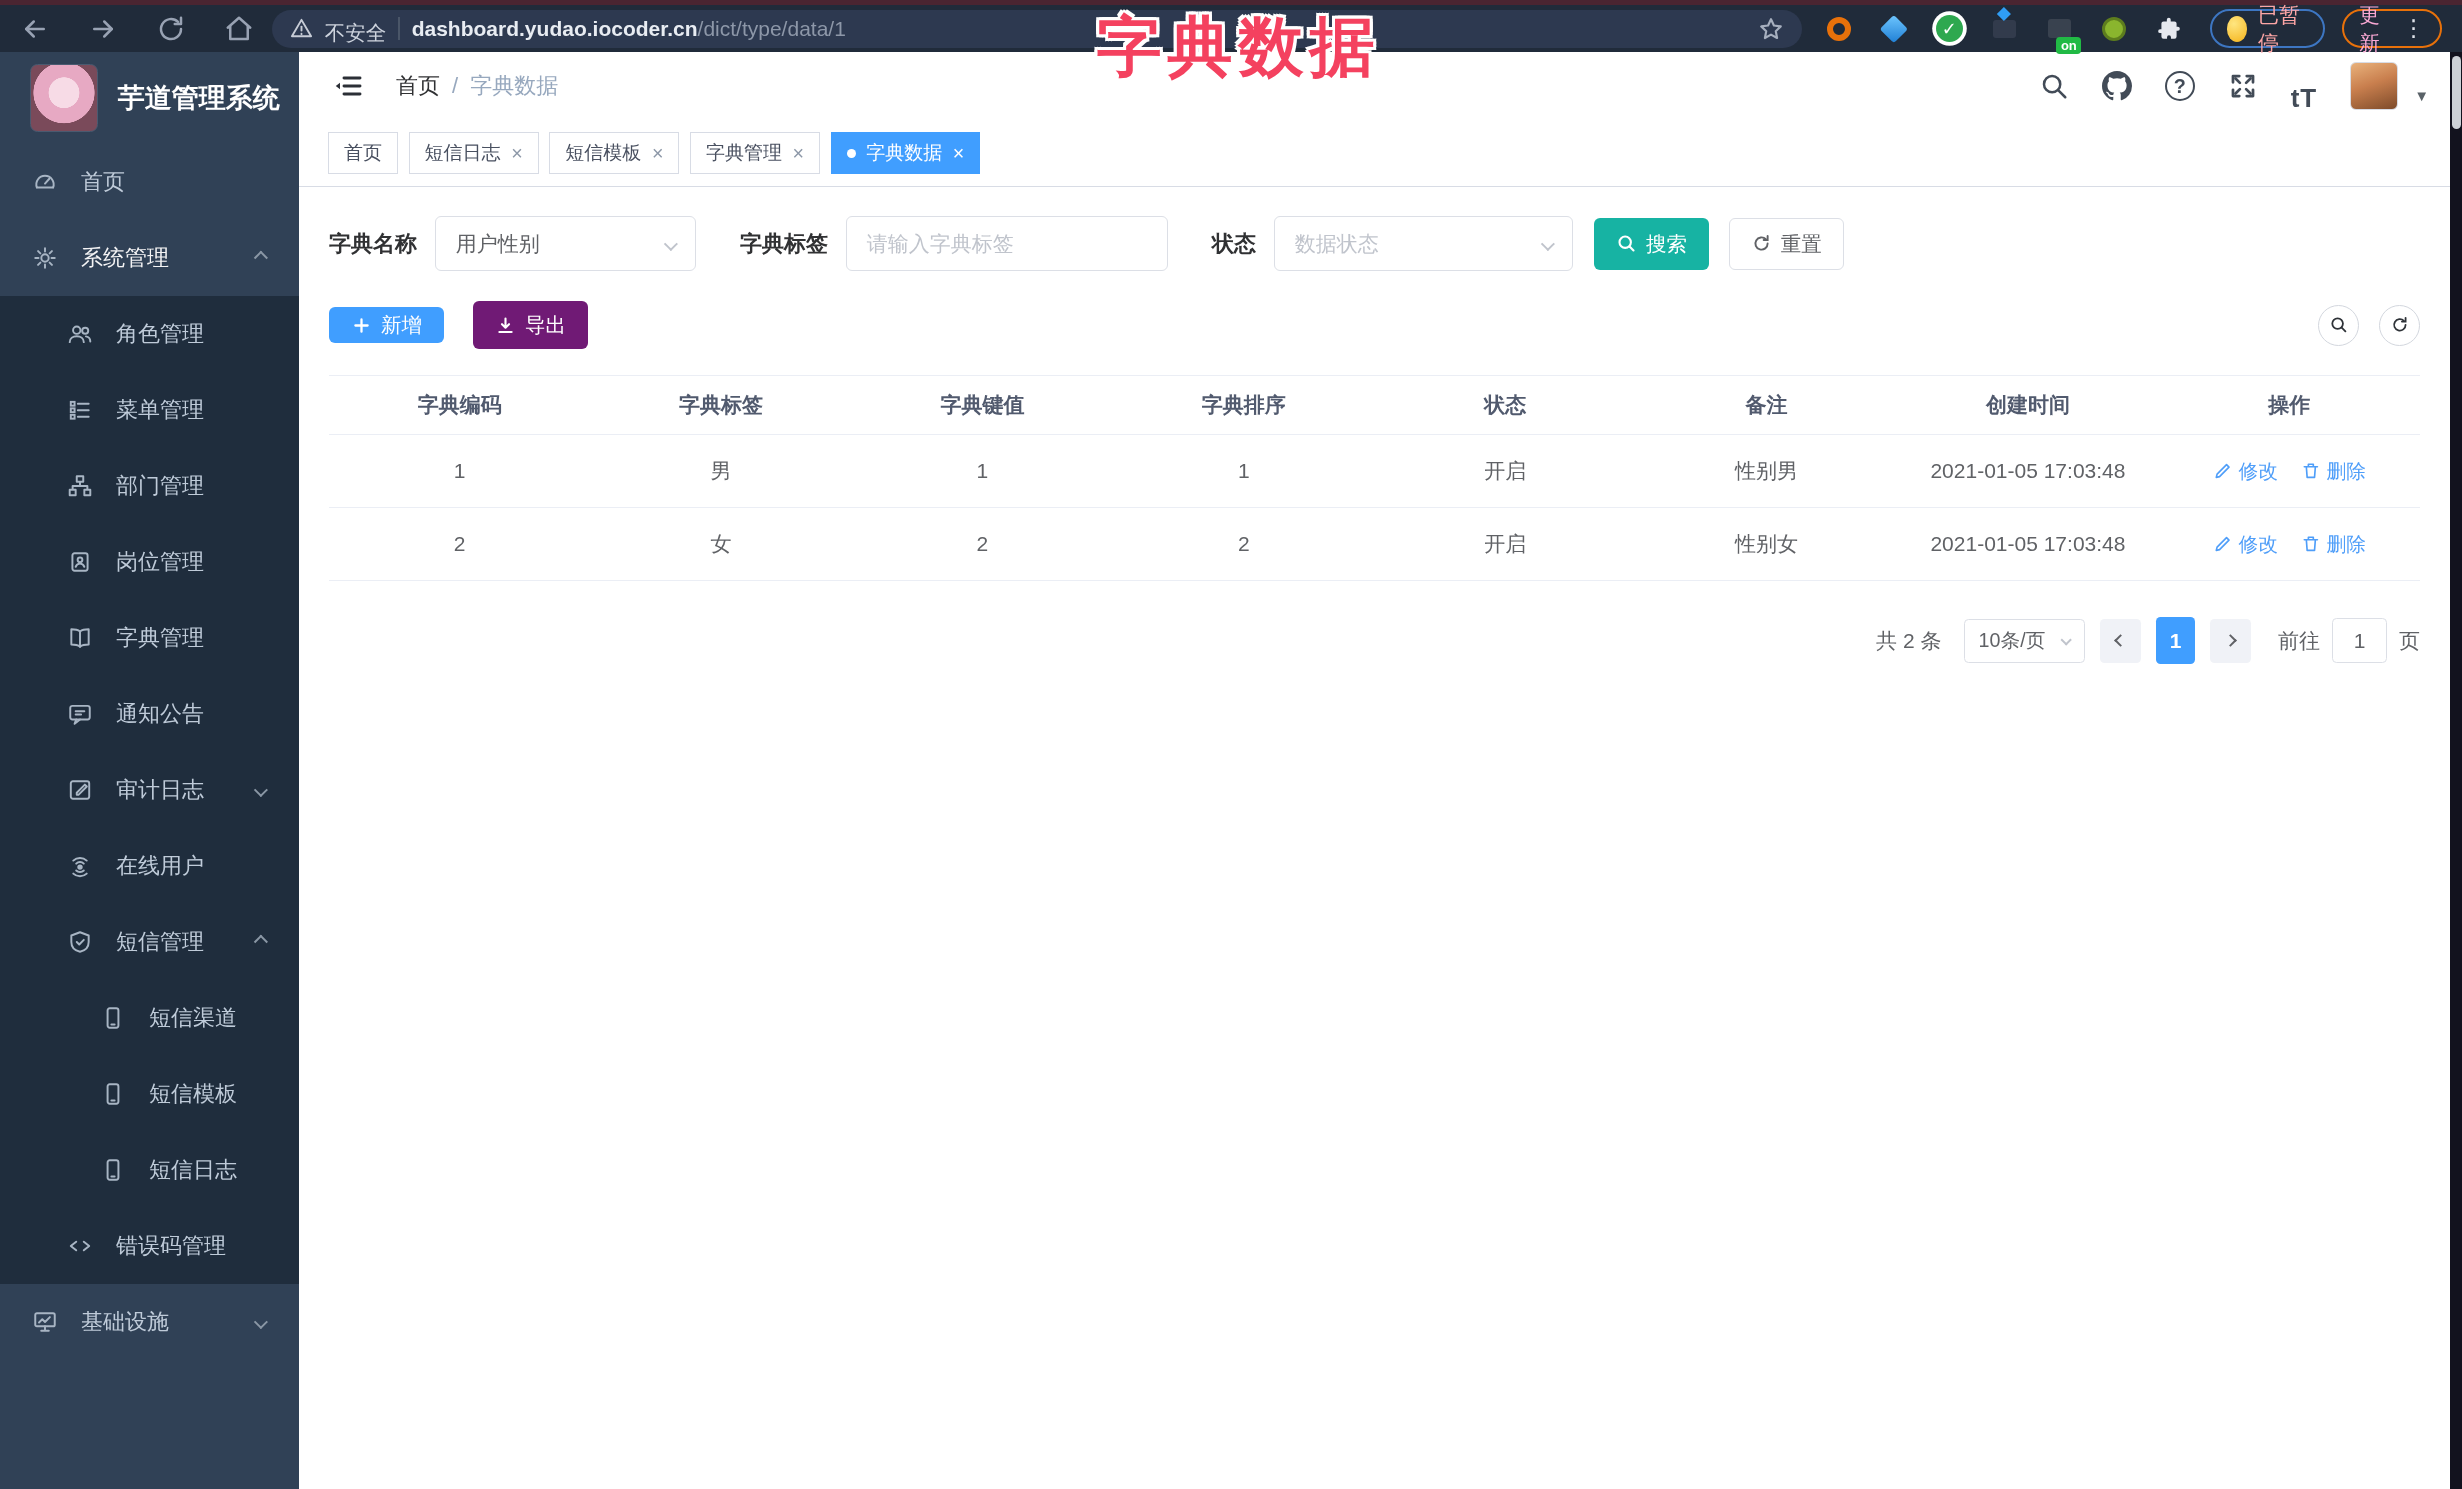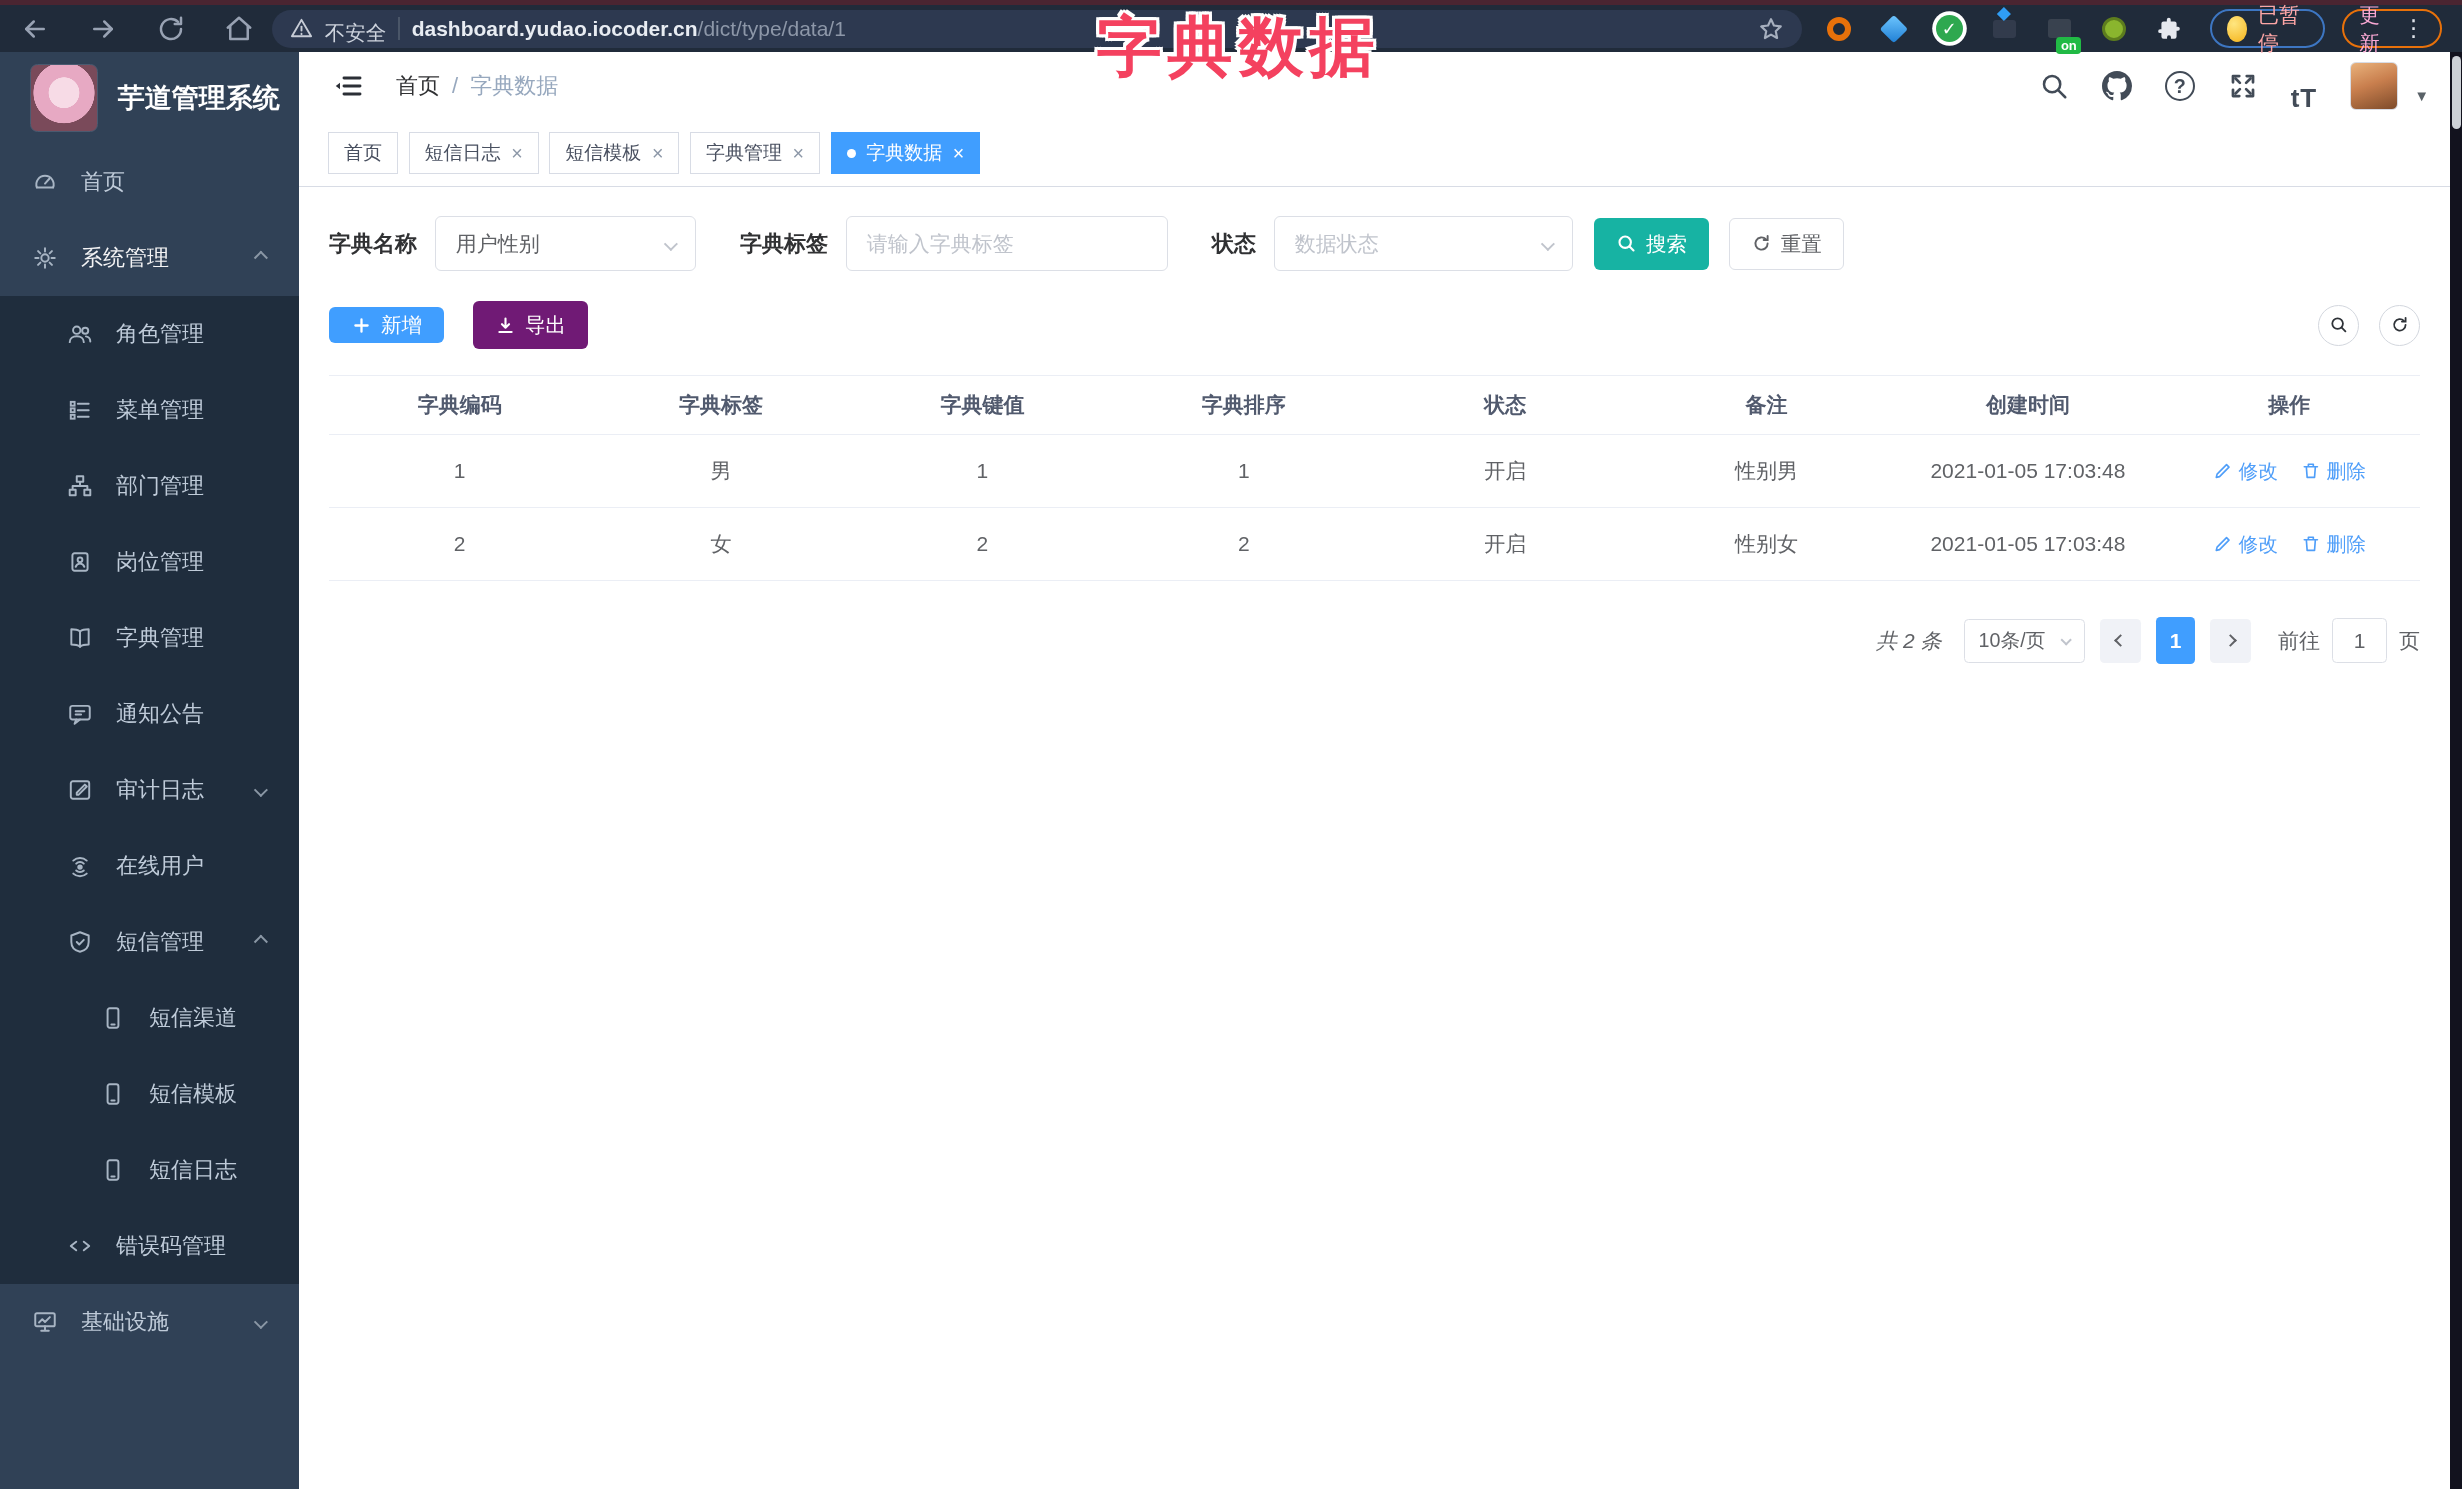--- a/index.html
+++ b/index.html
@@ -123,21 +123,21 @@
   .thead { height:59px; }
   .thead div { font-size:21px; font-weight:bold; color:#515a6e; text-align:center; }
   .tbody-row { height:73px; }
   .tbody-row div { font-size:21px; color:#606266; text-align:center; }
   .cell-ops { display:flex; justify-content:center; gap:23px; }
   .op-link { display:flex; align-items:center; gap:6px; color:#4f9ef9; font-size:19.7px; cursor:pointer; }
   .op-link svg { width:19.7px; height:19.7px; }
 
   
   .pagination { display:flex; align-items:center; justify-content:flex-end; gap:15px; margin-top:36px; font-size:21px; color:#606266; }
-  .pg-total { margin-right:7.6px;font-style:italic; }
+  .pg-total { margin-right:7.6px; }
   .pg-size { width:121px; height:44px; border:1.5px solid #dcdfe6; border-radius:4.5px; display:flex; align-items:center;
     padding:0 13.6px; font-size:19.7px; color:#606266; }
   .pg-size .chev { margin-left:auto; border-color:#c0c4cc; width:8.3px; height:8.3px; }
   .pg-btn { width:41px; height:44px; background:#f0f2f7; border-radius:4.5px; display:flex; align-items:center;
     justify-content:center; cursor:pointer; }
   .pg-btn .chev { border-color:#606266; width:9px; height:9px; }
   .chev.left { transform:rotate(135deg); }
   .chev.right { transform:rotate(-45deg); }
   .pg-page { width:39px; height:47px; background:#409EFF; color:#fff; border-radius:4.5px; font-weight:bold;
     display:flex; align-items:center; justify-content:center; cursor:pointer; }

